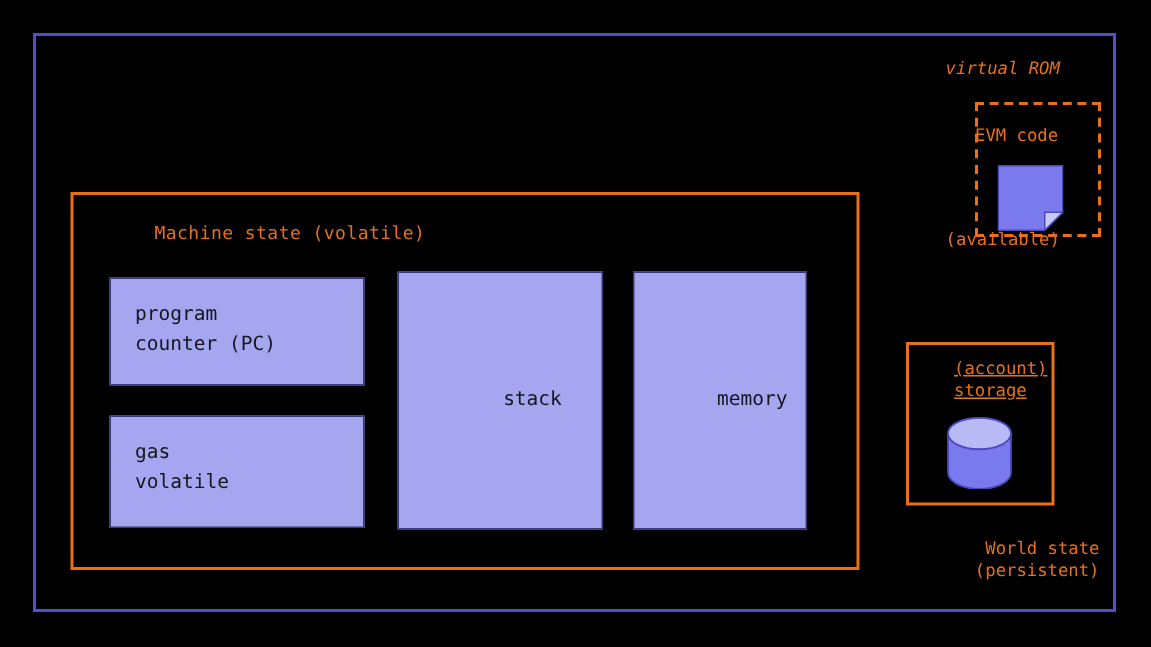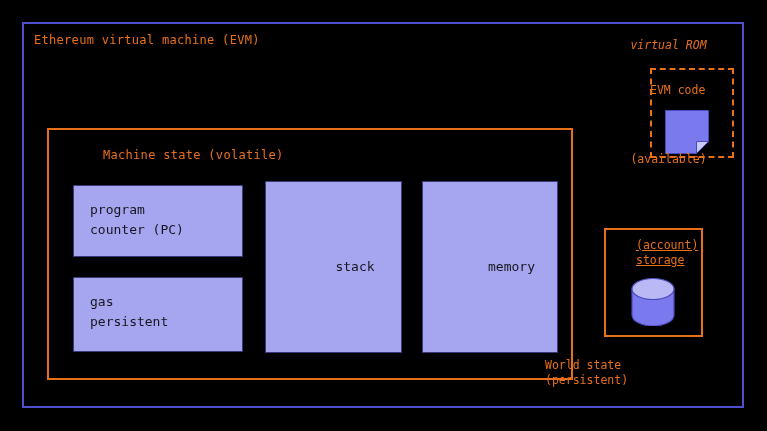--- a/index.html
+++ b/index.html
@@ -76,21 +76,21 @@
   .lav.center-text {
     display: flex;
     align-items: center;
     justify-content: center;
     text-align: center;
   }
 
   #box-pc     { left: 73px;  top: 185px; width: 170px; height: 72px; }
   #box-gas    { left: 73px;  top: 277px; width: 170px; height: 75px; }
   #box-stack  { left: 265px; top: 181px; width: 137px; height: 172px; }
-  #box-memory { left: 422px; top: 181px; width: 136px; height: 172px; }
+  #box-memory { left: 422px; top: 181px; width: 116px; height: 172px; }
 
   
   .vrom-title {
     position: absolute;
     left: 604px;
     top: 38px;
     width: 129px;
     text-align: center;
     color: #e8701a;
     font-size: 11.5px;
@@ -161,42 +161,42 @@
     width: 46px;
     height: 48px;
   }
 
   
   .world-state {
     position: absolute;
     left: 545px;
     top: 358px;
     width: 188px;
+    text-align: right;
     color: #e8701a;
     font-size: 11.5px;
     line-height: 15px;
     white-space: pre;
   }
 </style>
 </head>
 <body>
 
 <div id="canvas">
 
   <div class="evm-frame"></div>
-  <div class="evm-title">Ethereum virtual machine (EVM)</div>
 
   <div class="machine-state"></div>
   <div class="machine-state-title">Machine state (volatile)</div>
 
   <div id="box-pc" class="lav left-text">program
 counter (PC)</div>
 
   <div id="box-gas" class="lav left-text">gas
-persistent</div>
+volatile</div>
 
   <div id="box-stack" class="lav center-text">stack</div>
 
   <div id="box-memory" class="lav center-text">memory</div>
 
   <div class="vrom-title">virtual ROM</div>
   <div class="vrom-box"></div>
   <div class="vrom-label">EVM code</div>
 
   <svg class="doc-icon" viewBox="0 0 44 44">

